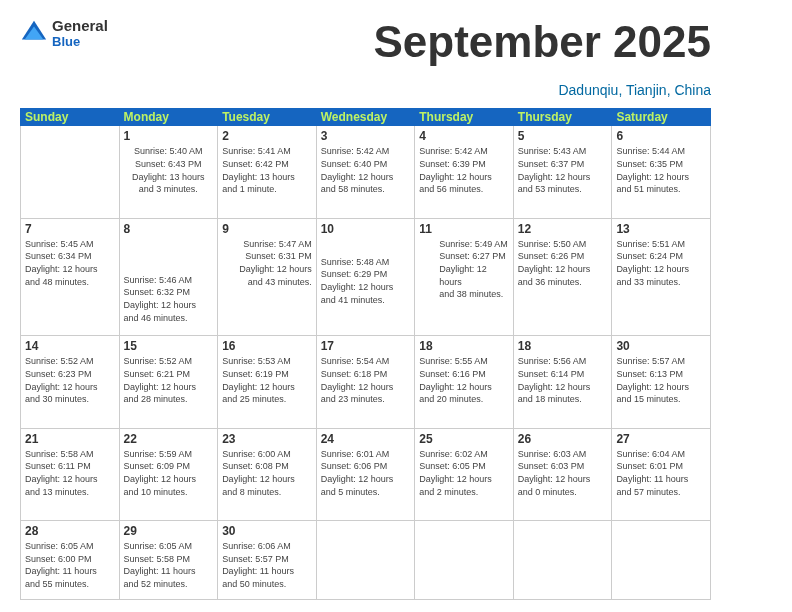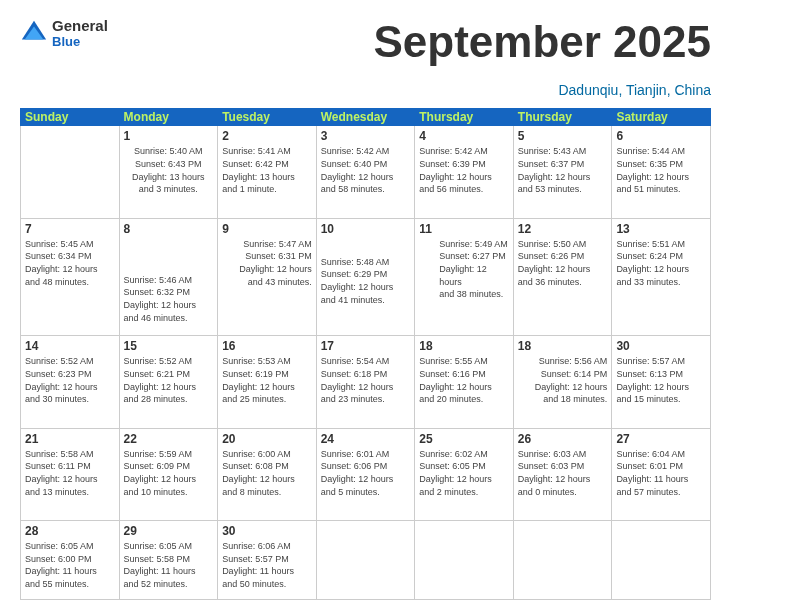--- a/index.html
+++ b/index.html
@@ -265,21 +265,21 @@
           </td>
           <td>
             <span class="day-num">18</span>
             <div class="day-info" style="white-space: pre-line;">Sunrise: 5:55 AM
 Sunset: 6:16 PM
 Daylight: 12 hours
 and 20 minutes.</div>
           </td>
           <td>
             <span class="day-num">18</span>
-            <div class="day-info" style="white-space: pre-line; text-align: right;">Sunrise: 5:56 AM
+            <div class="day-info" style="white-space: pre-line;">Sunrise: 5:56 AM
 Sunset: 6:14 PM
 Daylight: 12 hours
 and 18 minutes.</div>
           </td>
           <td>
             <span class="day-num">30</span>
             <div class="day-info" style="white-space: pre-line;">Sunrise: 5:57 AM
 Sunset: 6:13 PM
 Daylight: 12 hours
 and 15 minutes.</div>
@@ -294,21 +294,21 @@
 and 13 minutes.</div>
           </td>
           <td>
             <span class="day-num">22</span>
             <div class="day-info" style="white-space: pre-line;">Sunrise: 5:59 AM
 Sunset: 6:09 PM
 Daylight: 12 hours
 and 10 minutes.</div>
           </td>
           <td>
-            <span class="day-num">20</span>
+            <span class="day-num">23</span>
             <div class="day-info" style="white-space: pre-line;">Sunrise: 6:00 AM
 Sunset: 6:08 PM
 Daylight: 12 hours
 and 8 minutes.</div>
           </td>
           <td>
             <span class="day-num">24</span>
             <div class="day-info" style="white-space: pre-line;">Sunrise: 6:01 AM
 Sunset: 6:06 PM
 Daylight: 12 hours

